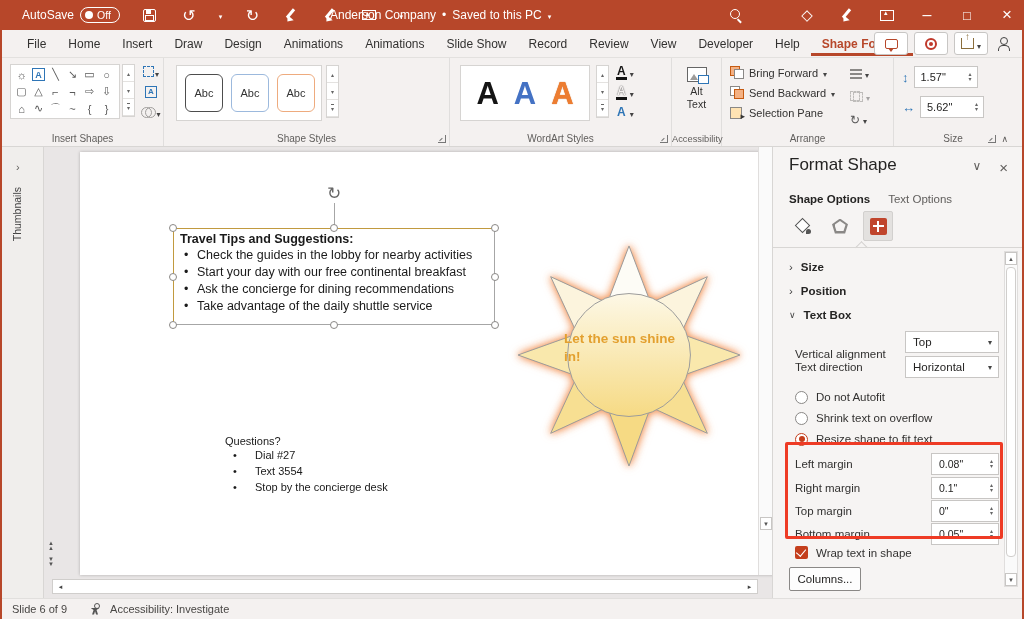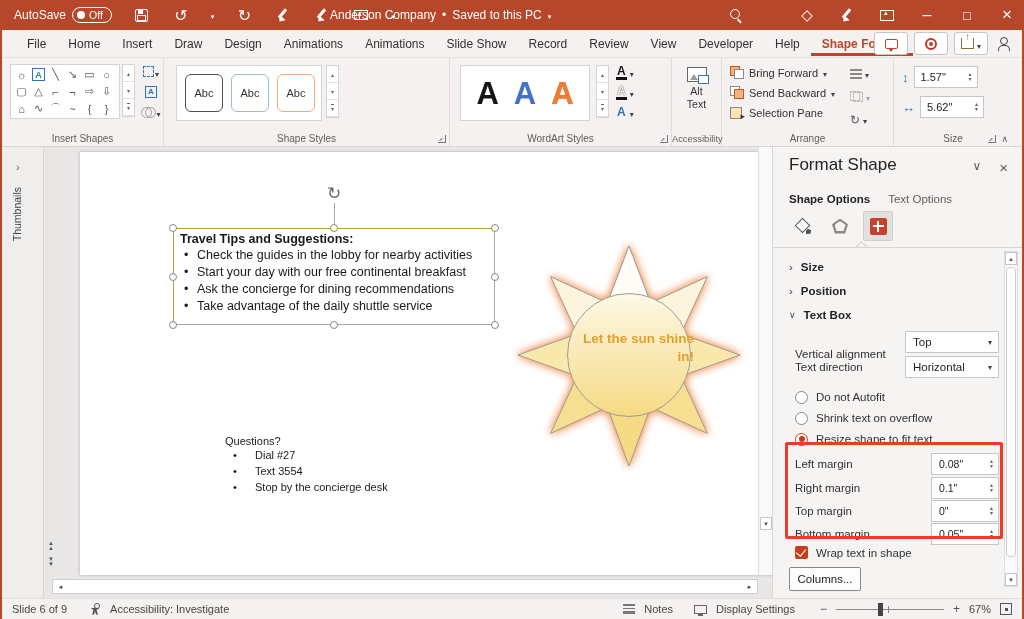--- a/index.html
+++ b/index.html
@@ -4,21 +4,21 @@
 <style>
   * { margin:0; padding:0; box-sizing:border-box; }
   html,body { width:1024px; height:619px; overflow:hidden; font-family:"Liberation Sans", sans-serif; }
   .window { position:relative; width:1024px; height:619px; background:#f4f1f0;
             border-left:2px solid var(--titlebar-red,#b7472a); border-right:2px solid var(--titlebar-red,#b7472a);
             border-bottom:3px solid var(--titlebar-red,#b7472a); }
 
   
   .titlebar { position:absolute; left:-2px; top:0; width:1024px; height:30px; background:var(--titlebar-red,#b7472a);
               color:#fff; display:flex; align-items:center; font-size:12px; }
-  .tb-left { display:flex; align-items:center; gap:21px; padding-left:14px;justify-content:flex-end; }
+  .tb-left { display:flex; align-items:center; gap:21px; padding-left:22px;justify-content:flex-end; }
   .autosave { display:flex; align-items:center; gap:6px; }
   .as-pill { display:flex; align-items:center; gap:4px; border:1px solid #fff; border-radius:9px; padding:1px 8px 1px 4px; font-size:10.5px; }
   .as-dot { width:8px; height:8px; border-radius:50%; background:#fff; display:inline-block; }
   .icn { width:18px; height:18px; display:inline-flex; align-items:center; justify-content:center; color:#fff; font-size:15px; }
   .i-floppy { width:13px; height:13px; border:1.5px solid #fff; border-radius:2px; position:relative; }
   .i-floppy::before { content:""; position:absolute; top:0; left:2px; width:5px; height:4px; background:#fff; }
   .i-floppy::after { content:""; position:absolute; bottom:0; left:1px; width:7px; height:4px; border:1px solid #fff; }
   .i-undo::after { content:"↺"; font-size:16px; }
   .i-redo::after { content:"↻"; font-size:16px; }
   .mini-caret::after { content:"▾"; font-size:7px; color:#fff; }
@@ -165,21 +165,21 @@
   .stb-list li { font-size:12.5px; color:#1a1a1a; line-height:1.37; padding-left:17px; position:relative; }
   .stb-list li::before { content:"•"; position:absolute; left:4px; }
   .hdl { position:absolute; width:8px; height:8px; background:#fff; border:1.3px solid #8a8886; border-radius:50%; }
   .rot-line { position:absolute; left:50%; top:-26px; width:1px; height:26px; background:#a6a6a6; }
   .rot-handle { position:absolute; left:calc(50% - 10px); top:-46px; width:20px; height:20px; color:#666; font-size:17px; display:flex; align-items:center; justify-content:center; }
   .rot-handle::after { content:"↻"; }
 
   
   .sun-wrap { position:absolute; left:415px; top:92px; width:268px; height:224px; }
   .sun-wrap svg { filter:drop-shadow(0 0 4px rgba(243,148,86,.9)) drop-shadow(0 0 2px rgba(243,148,86,.55)); }
-  .sun-text { position:absolute; left:69px; top:86px; width:130px; text-align:right; font-size:13.5px; font-weight:700; color:#e3a02f; line-height:1.35; }
+  .sun-text { position:absolute; left:69px; top:86px; width:130px; text-align:left; font-size:13.5px; font-weight:700; color:#e3a02f; line-height:1.35; }
 
   .questions { position:absolute; left:145px; top:283px; font-size:11px; color:#1a1a1a; }
   .q-title { margin-bottom:1px; }
   .q-list { list-style:none; }
   .q-list li { padding-left:30px; position:relative; line-height:1.45; }
   .q-list li::before { content:"•"; position:absolute; left:8px; }
 
   
   .vscroll { position:absolute; right:0; top:0; width:14px; height:428px; background:#fafafa; border-left:1px solid #e0dedd; }
   .vs-btn { position:absolute; left:1px; width:12px; height:13px; background:#fff; border:1px solid #c8c6c4; display:flex; align-items:center; justify-content:center; font-size:6px; color:#555; }
@@ -687,29 +687,15 @@
       </div>
     </div>
   </div>
 
   <div class="statusbar">
     <div class="sb-left">
       <span>Slide 6 of 9</span>
       <span class="i-accessperson" style="margin-left:14px;"></span>
       <span>Accessibility: Investigate</span>
     </div>
-    <div class="sb-right">
-      <span class="i-notes"></span>
-      <span>Notes</span>
-      <span class="i-display" style="margin-left:12px;"></span>
-      <span>Display Settings</span>
-      <span class="zoom-minus" style="margin-left:16px;"></span>
-      <span class="slider">
-          <span class="tick"></span>
-          <span class="thumb"></span>
-        </span>
-      <span class="zoom-plus"></span>
-      <span>67%</span>
-      <span class="i-fit"></span>
-    </div>
   </div>
 
 </div>
 
 </body></html>

